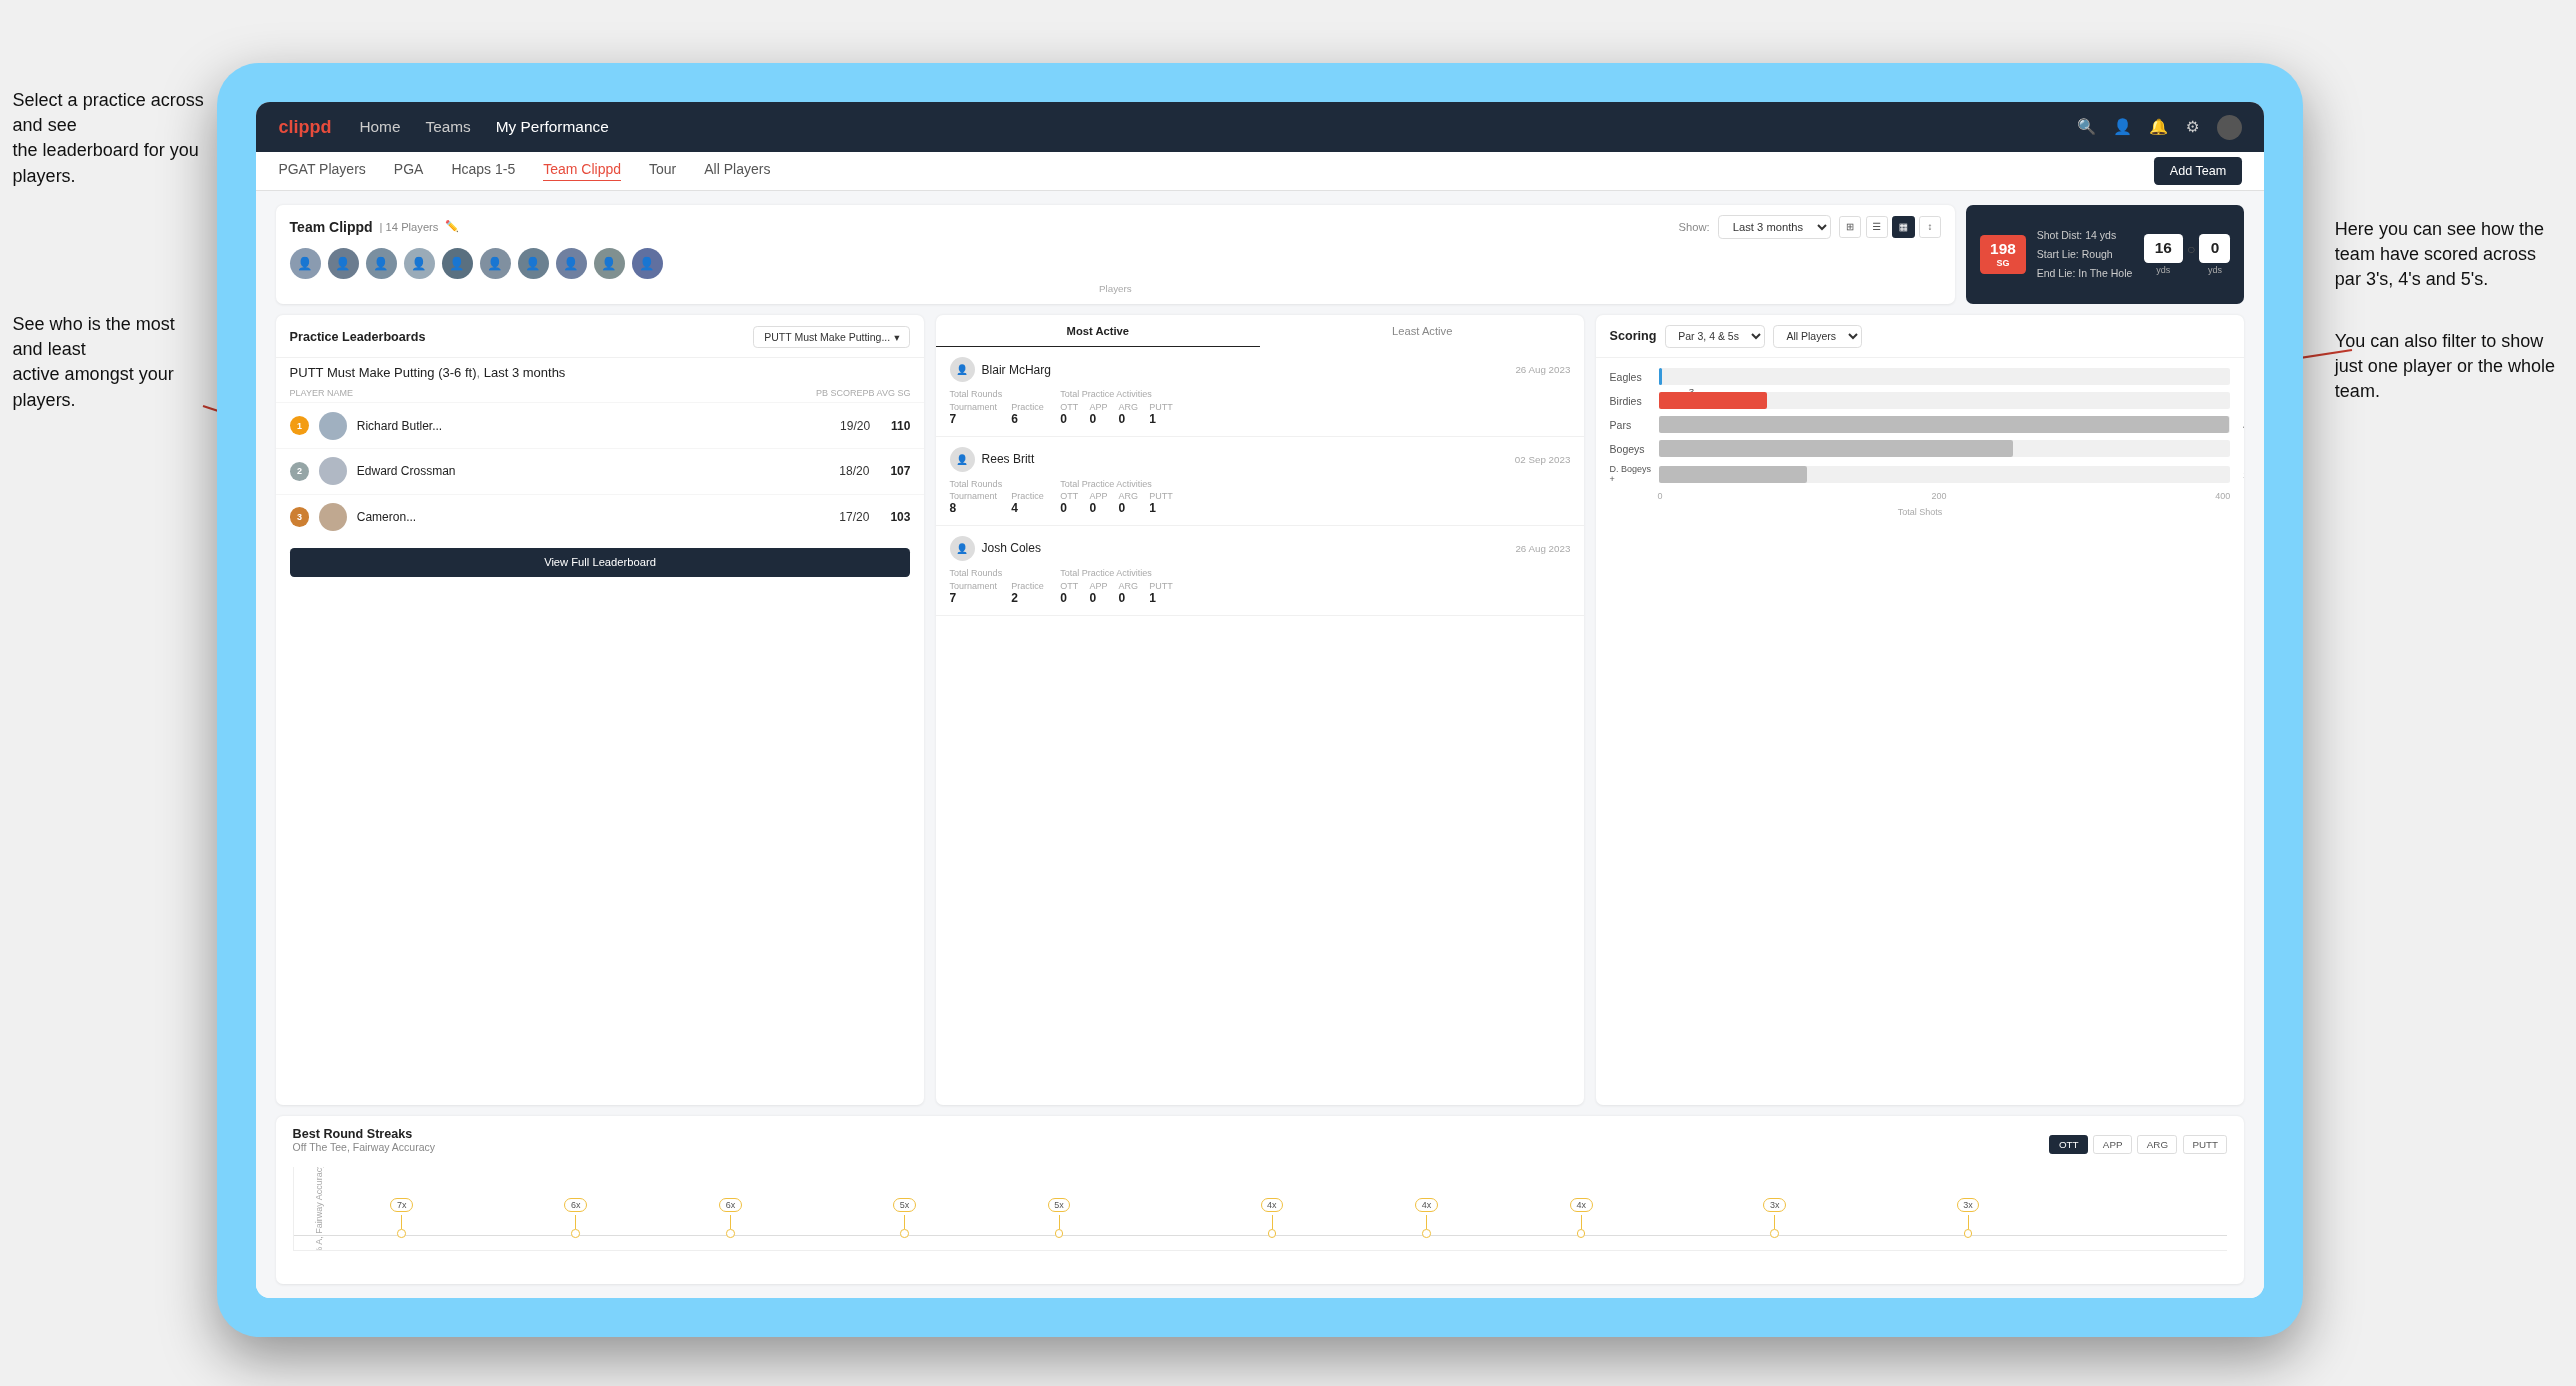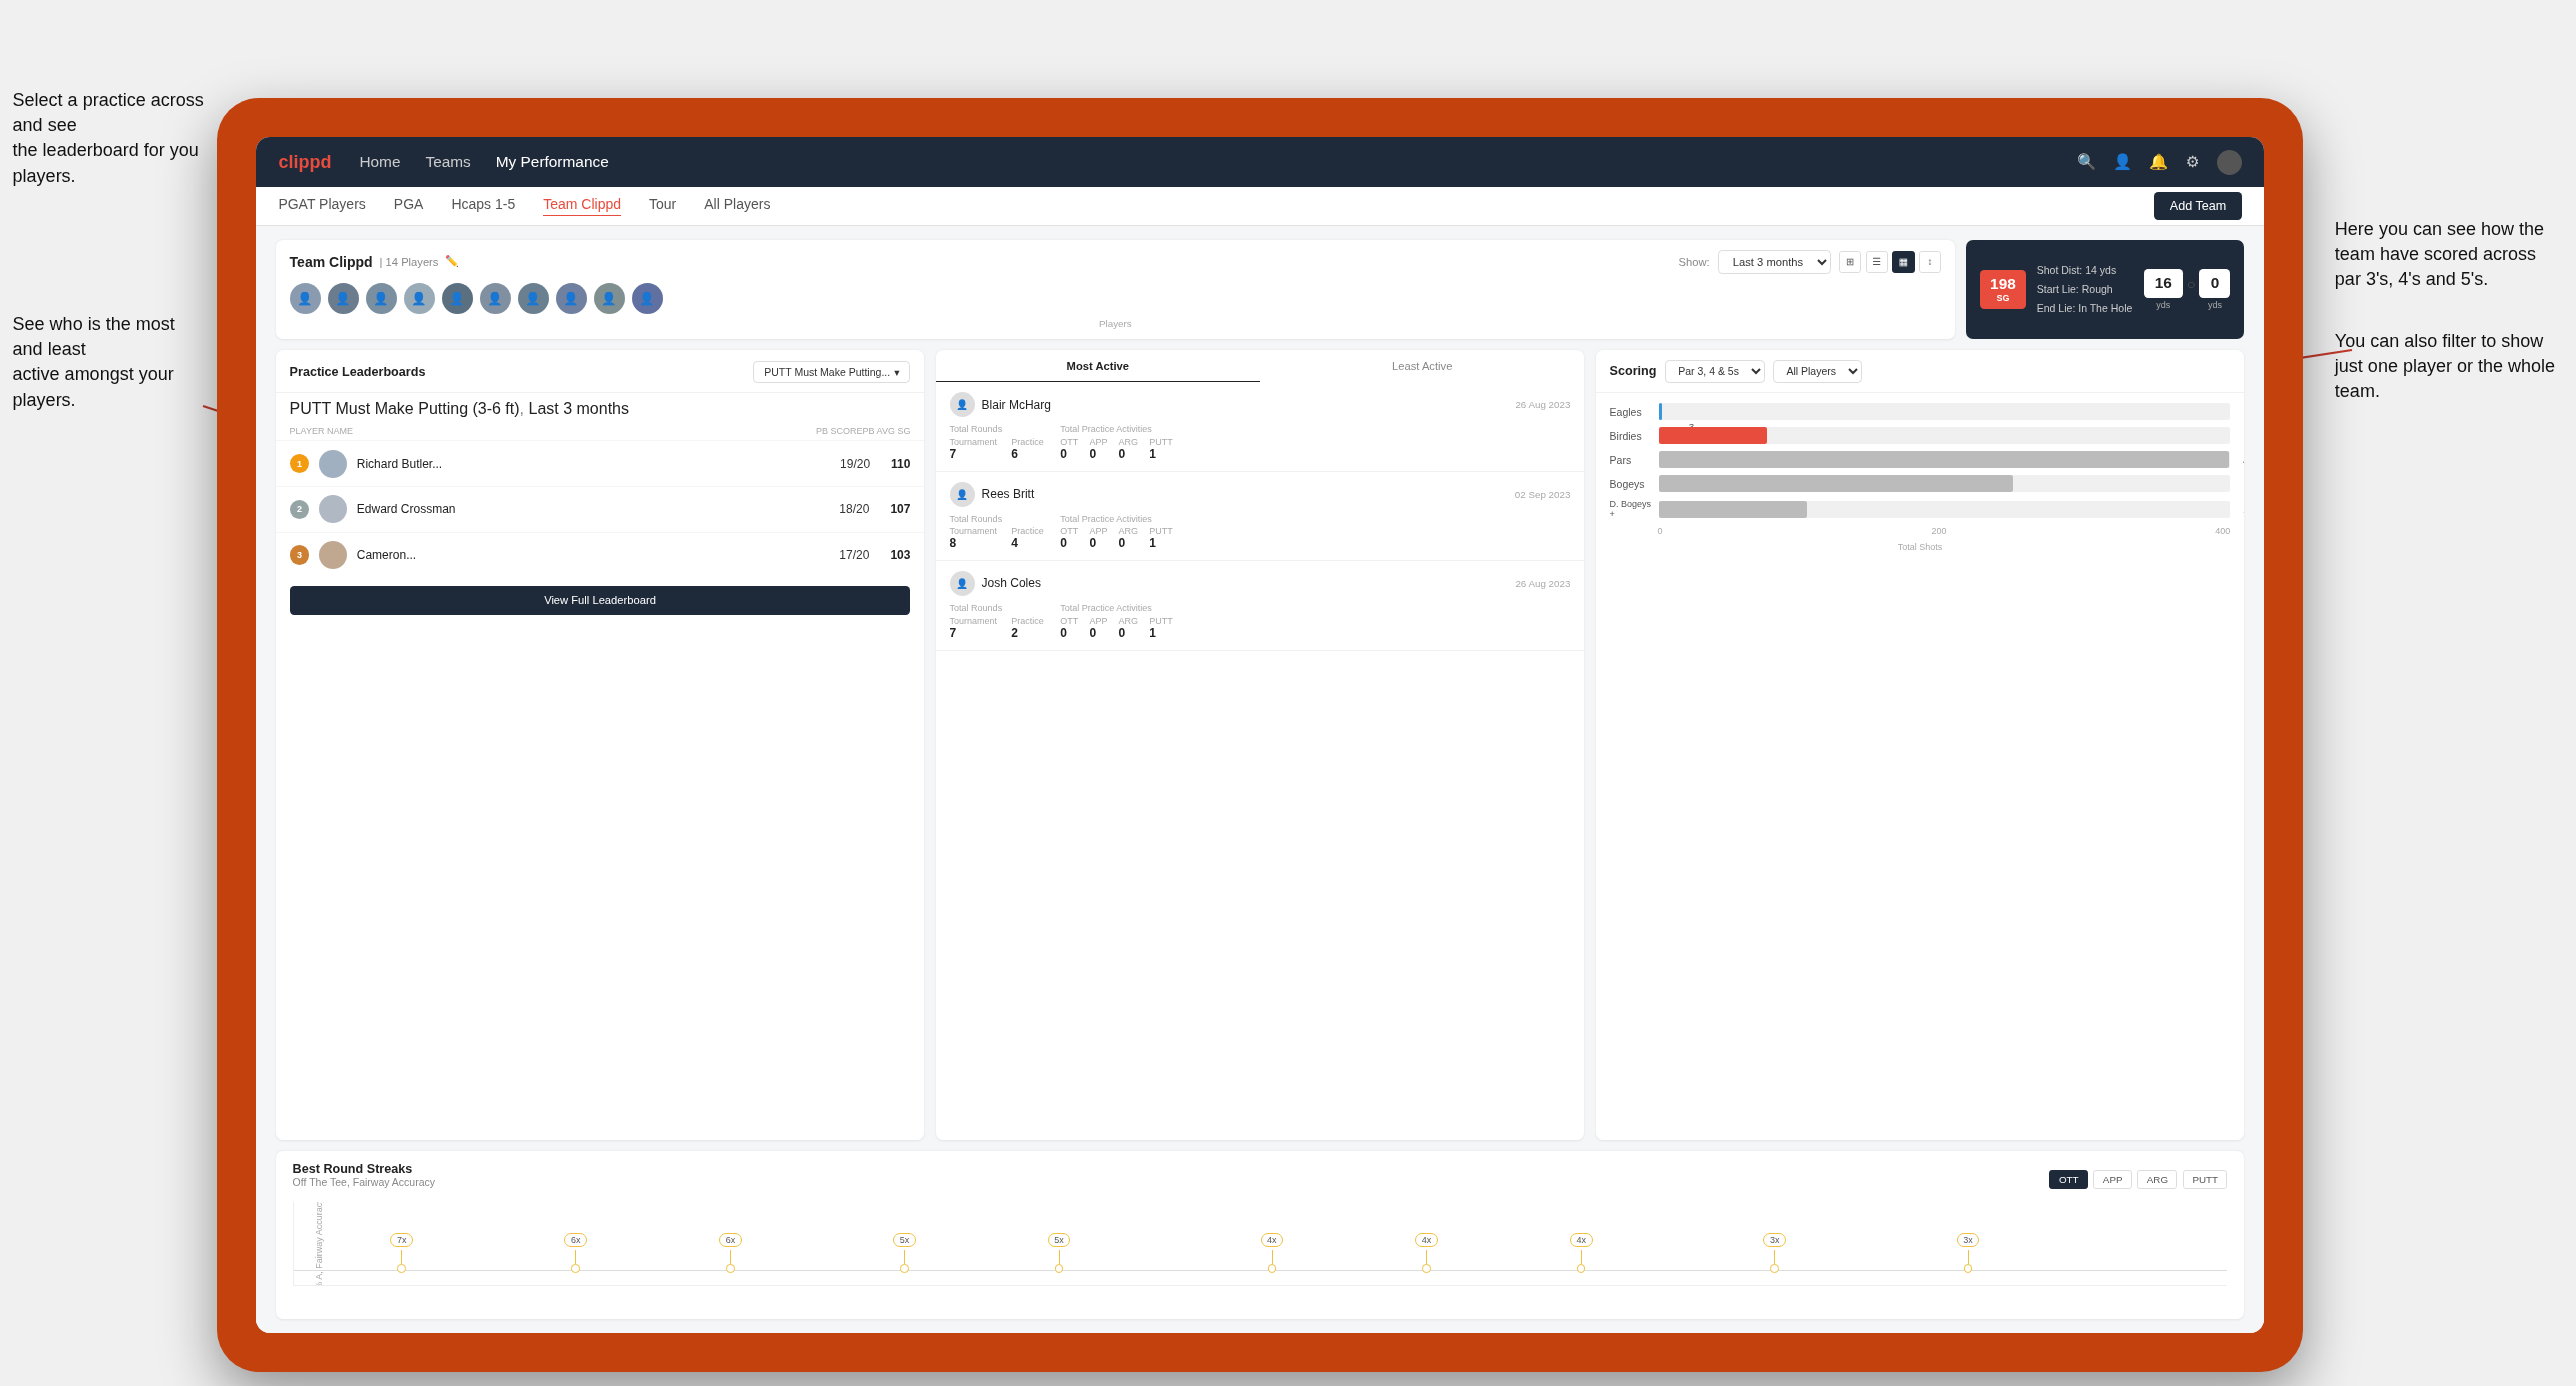--- a/index.html
+++ b/index.html
@@ -21,25 +21,24 @@
       max-width: 196px;
     }
 
     
     .tablet-frame {
       position: absolute;
       left: 217px;
       top: 63px;
       width: 2086px;
       height: 1274px;
-      background: #c2410c;
+      background: #7dd3fc;
       border-radius: 42px;
       box-shadow: 0 21px 56px rgba(0,0,0,0.4);
       padding: 39px;
-      margin-top: 35px;
     }
     .tablet-screen {
       width: 100%;
       height: 100%;
       background: #fff;
       border-radius: 14px;
       overflow: hidden;
       display: flex;
       flex-direction: column;
     }
@@ -221,21 +220,21 @@
       border-radius: 4.2px;
       padding: 4.2px 9.8px;
       font-size: 10.5px;
       color: #333;
       cursor: pointer;
       display: flex;
       align-items: center;
       gap: 4.2px;
     }
     .leaderboard-subtitle {
-      font-size: 16px;
+      font-size: 13px;
       color: #888;
       padding: 7px 14px 4.2px;
     }
     .leaderboard-subtitle span { color: #222; font-weight: 500; }
     .lb-table-header {
       display: grid;
       grid-template-columns: 1fr auto auto;
       padding: 4.2px 14px;
       font-size: 9px;
       color: #aaa;

